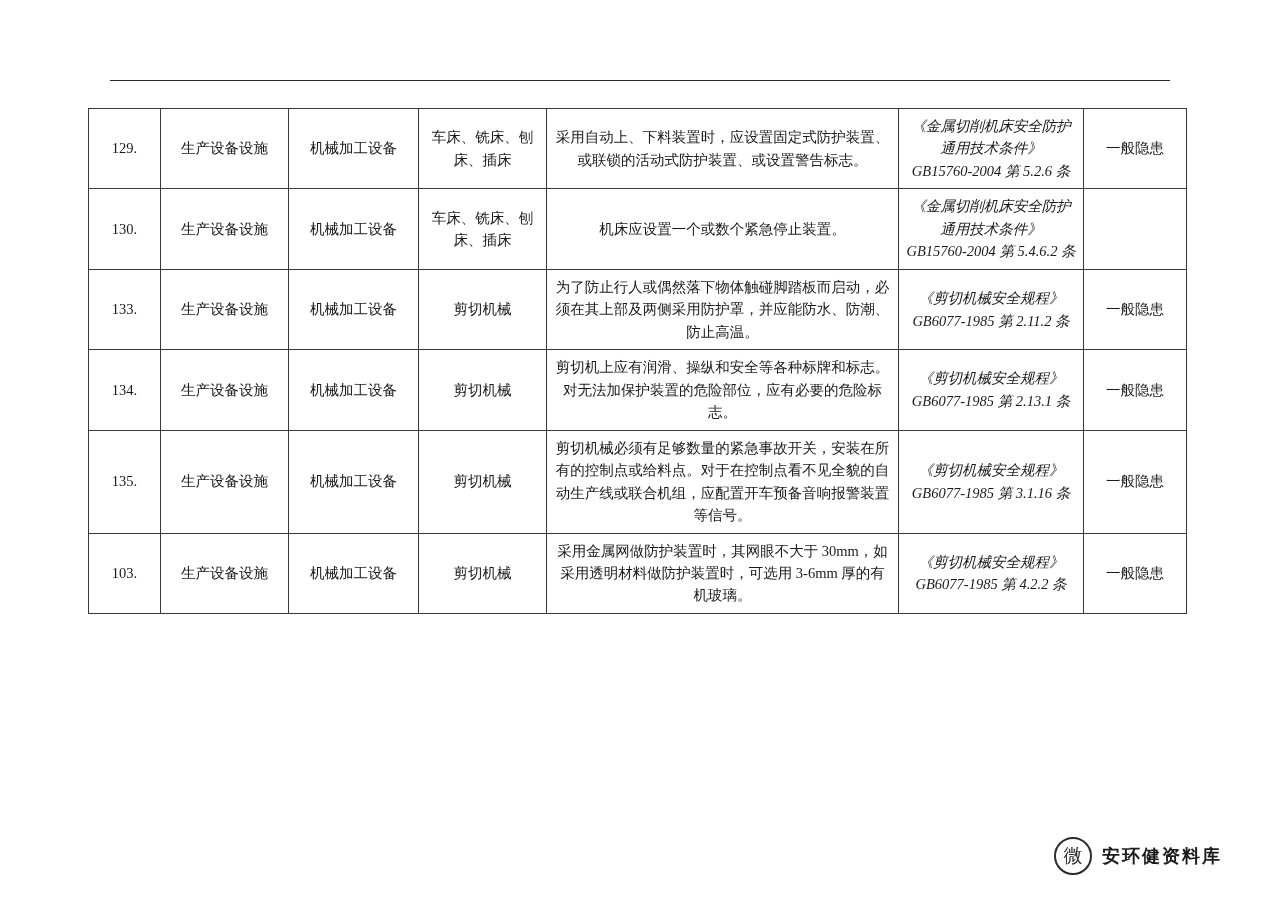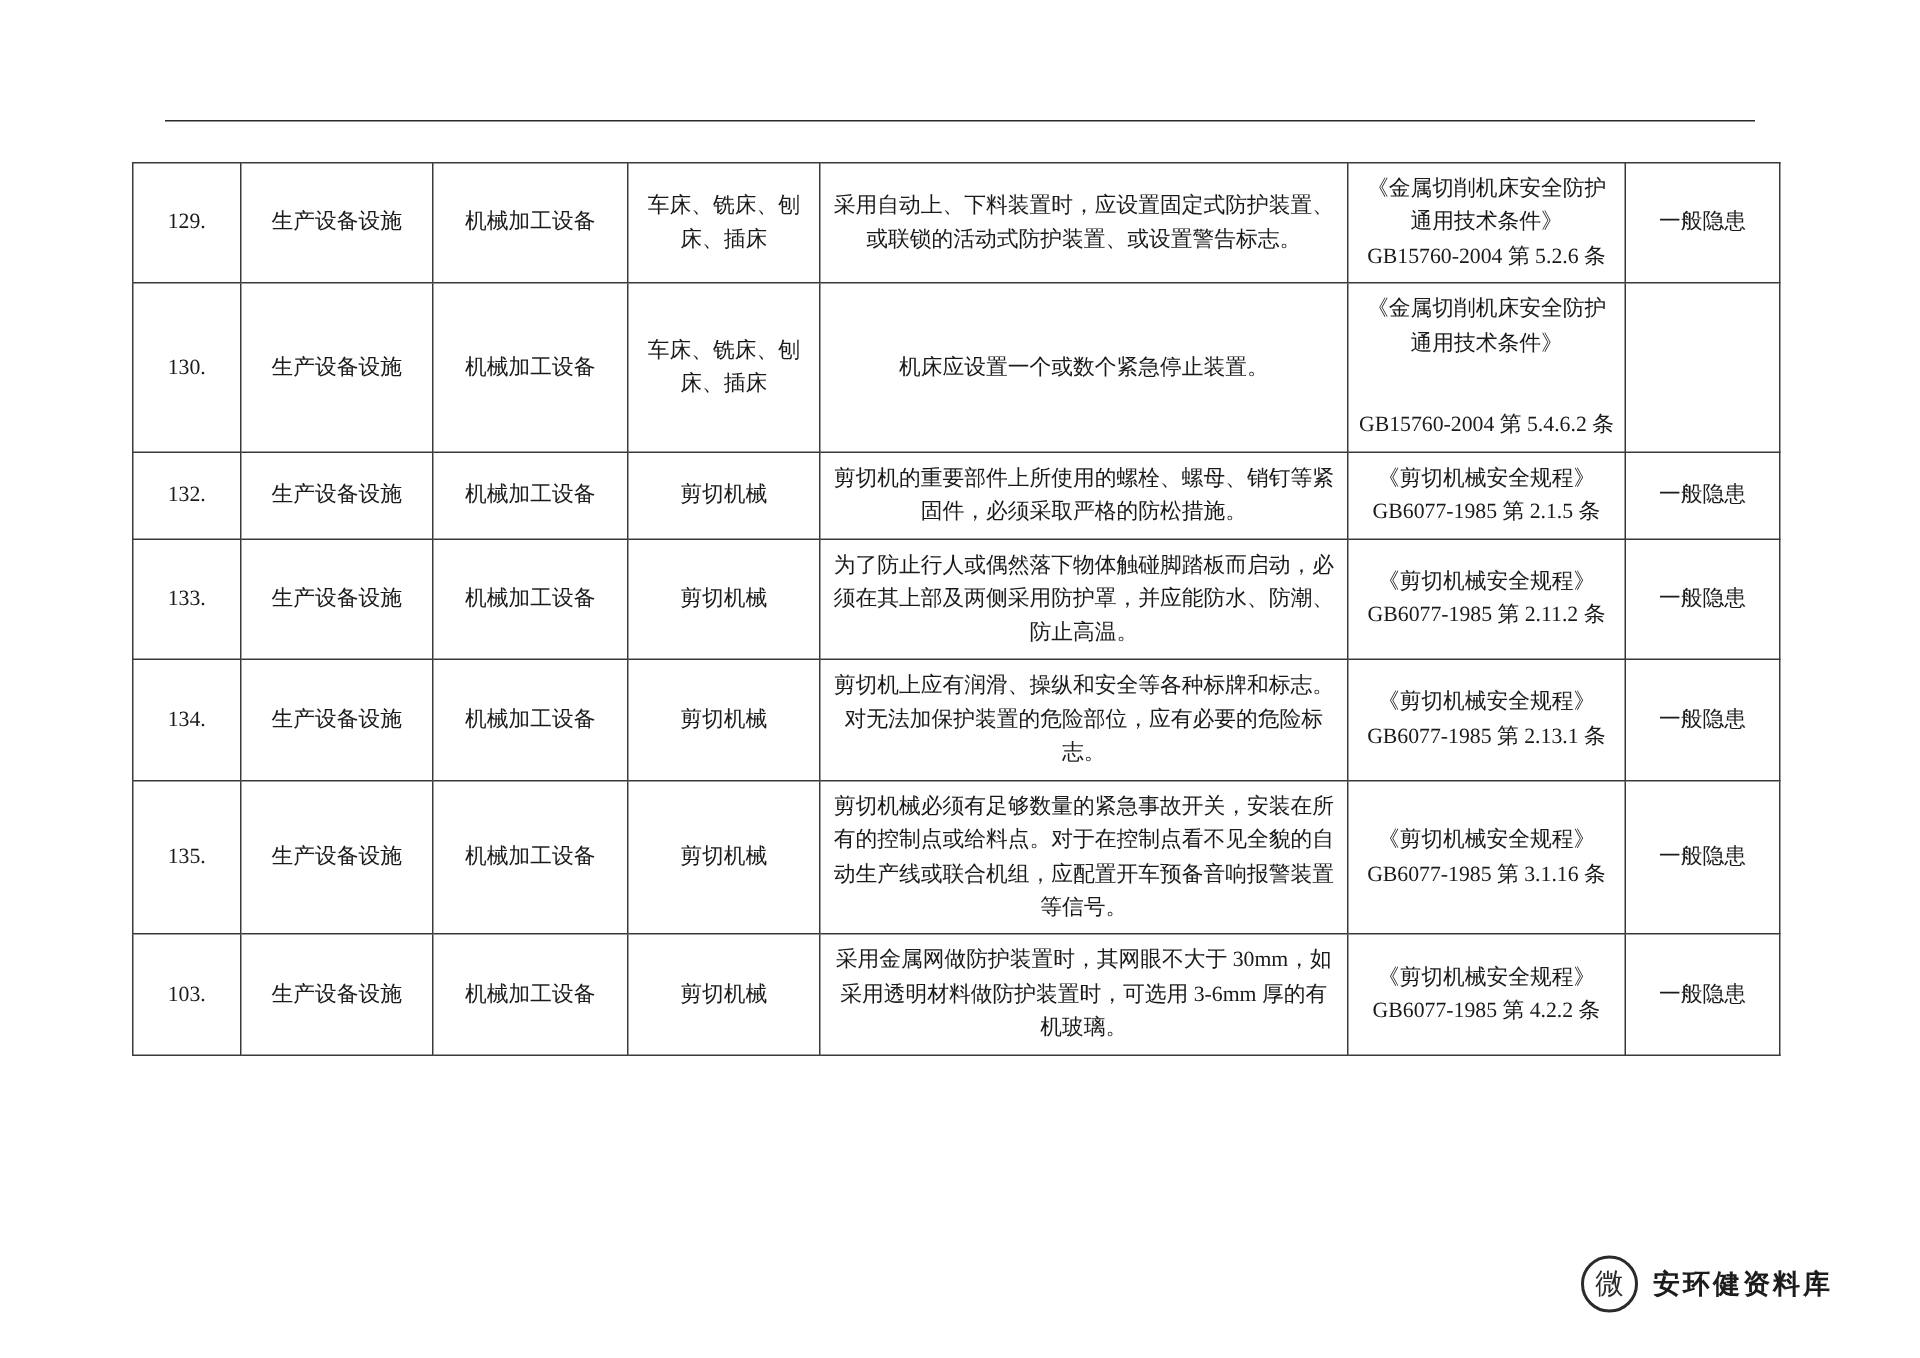--- a/index.html
+++ b/index.html
@@ -58,32 +58,32 @@
   col.c-level   { width: 103px; }
 
   td.no, td.cat, td.sub, td.type, td.level {
     text-align: center;
   }
   td.desc {
     text-align: center;
   }
   td.ref {
     text-align: left;
+    font-style: italic;
   }
   td.ref .ref-title {
     display: block;
     text-align: center;
   }
   td.ref .ref-code {
     display: block;
     text-align: center;
   }
   td.ref.centered .ref-code {
     text-align: center;
-    margin-top: 32px;
   }
   .watermark {
     position: absolute;
     right: 58px;
     bottom: 30px;
     display: flex;
     align-items: center;
     gap: 10px;
   }
   .wm-badge {
@@ -146,32 +146,20 @@
           <td class="type">车床、铣床、刨床、插床</td>
           <td class="desc">机床应设置一个或数个紧急停止装置。</td>
           <td class="ref centered">
             <span class="ref-title">《金属切削机床安全防护通用技术条件》</span>
             <span class="ref-code">GB15760-2004 第 5.4.6.2 条</span>
           </td>
           <td class="level"></td>
         </tr>
 
 
-        <tr>
-          <td class="no">132.</td>
-          <td class="cat">生产设备设施</td>
-          <td class="sub">机械加工设备</td>
-          <td class="type">剪切机械</td>
-          <td class="desc">剪切机的重要部件上所使用的螺栓、螺母、销钉等紧固件，必须采取严格的防松措施。</td>
-          <td class="ref">
-            <span class="ref-title">《剪切机械安全规程》</span>
-            <span class="ref-code">GB6077-1985 第 2.1.5 条</span>
-          </td>
-          <td class="level">一般隐患</td>
-        </tr>
 
         <tr>
           <td class="no">133.</td>
           <td class="cat">生产设备设施</td>
           <td class="sub">机械加工设备</td>
           <td class="type">剪切机械</td>
           <td class="desc">为了防止行人或偶然落下物体触碰脚踏板而启动，必须在其上部及两侧采用防护罩，并应能防水、防潮、防止高温。</td>
           <td class="ref">
             <span class="ref-title">《剪切机械安全规程》</span>
             <span class="ref-code">GB6077-1985 第 2.11.2 条</span>

